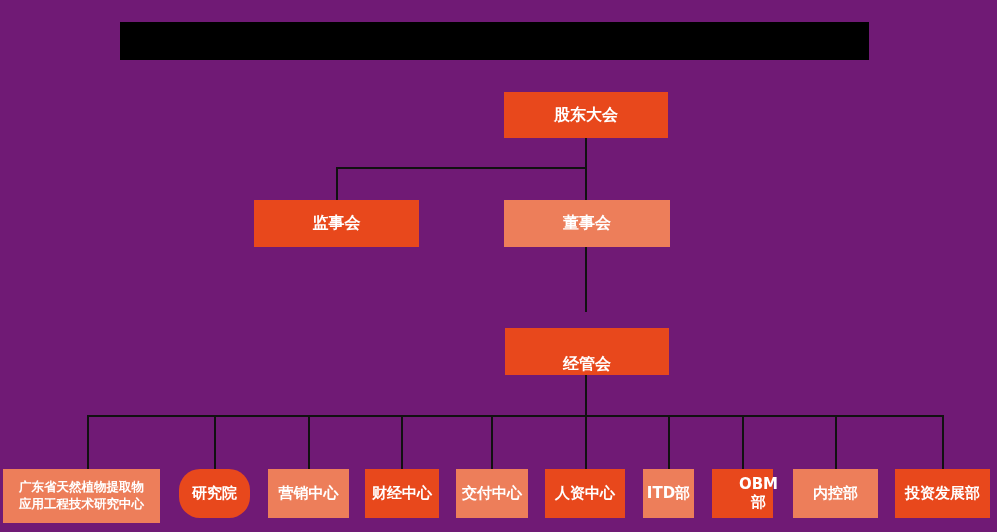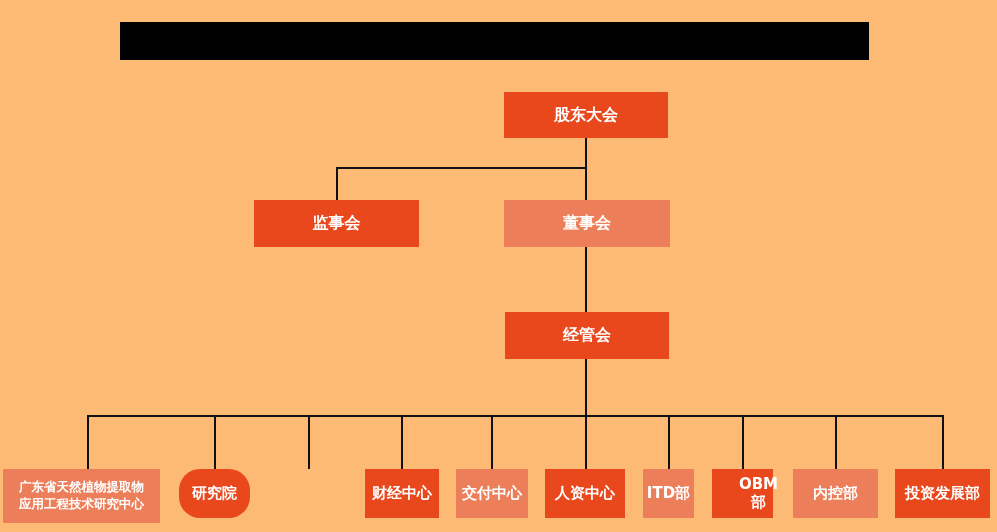--- a/index.html
+++ b/index.html
@@ -5,21 +5,21 @@
   html, body {
     margin: 0;
     padding: 0;
     background: #ffffff;
     font-family: "DejaVu Sans", "Liberation Sans", sans-serif;
   }
   .canvas {
     position: relative;
     width: 997px;
     height: 532px;
-    background: #fdba74;
+    background: #701a75;
     overflow: hidden;
   }
   .redaction {
     position: absolute;
     left: 120px; top: 22px;
     width: 749px; height: 38px;
     background: #000000;
   }
   .node {
     position: absolute;
@@ -32,21 +32,21 @@
     font-size: 16px;
     box-sizing: border-box;
   }
   .primary   { background: #e8481c; }
   .secondary { background: #ed7e5a; }
 
   
   .n-root  { left: 504px; top: 92px;  width: 164px; height: 46px; }
   .n-sup   { left: 254px; top: 200px; width: 165px; height: 47px; }
   .n-board { left: 504px; top: 200px; width: 166px; height: 47px; }
-  .n-mgmt  { left: 505px; top: 312px; width: 164px; height: 47px; }
+  .n-mgmt  { left: 505px; top: 328px; width: 164px; height: 47px; align-items: flex-end; }
 
   
   .child { top: 469px; height: 49px; font-size: 15px; }
   .c0 { left: 3px;   width: 157px; height: 54px; font-size: 12.5px; line-height: 1.35; padding: 0 16px; }
   .c1 { left: 179px; width: 71px; border-radius: 21px; }
   .c2 { left: 268px; width: 81px; }
   .c3 { left: 365px; width: 74px; }
   .c4 { left: 456px; width: 72px; }
   .c5 { left: 545px; width: 80px; }
   .c6 { left: 643px; width: 51px; text-align: center; }
@@ -115,20 +115,23 @@
   <div class="node primary n-mgmt">
     <span>经管会</span>
   </div>
 
   <div class="node secondary child c0">
     <span>广东省天然植物提取物应用工程技术研究中心</span>
   </div>
   <div class="node primary child c1">
     <span>研究院</span>
   </div>
+  <div class="node secondary child c2">
+    <span>营销中心</span>
+  </div>
   <div class="node primary child c3">
     <span>财经中心</span>
   </div>
   <div class="node secondary child c4">
     <span>交付中心</span>
   </div>
   <div class="node primary child c5">
     <span>人资中心</span>
   </div>
   <div class="node secondary child c6">

